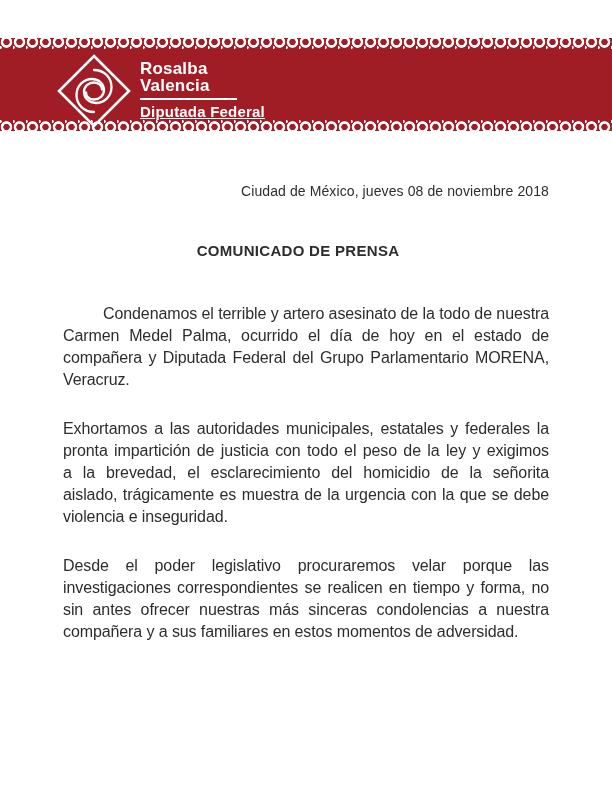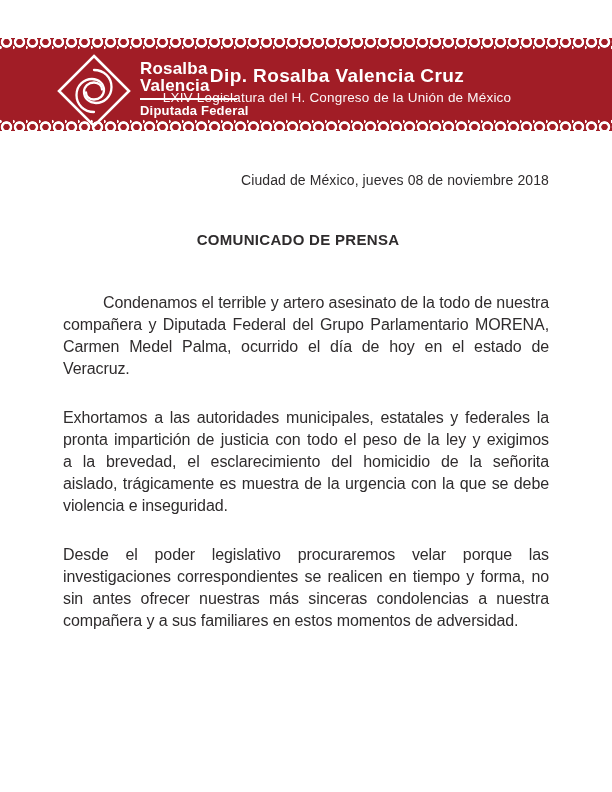--- a/index.html
+++ b/index.html
@@ -60,24 +60,25 @@
     line-height: 17px;
     letter-spacing: 0.2px;
   }
   .logo-rule {
     width: 97px;
     height: 2px;
     background: #ffffff;
     margin: 4px 0 3px;
   }
   .logo-sub {
-    font-size: 13px;
+    font-size: 15px;
     font-weight: bold;
     letter-spacing: 0.2px;
     color: #ffffff;
+    text-decoration: underline;
   }
 
   .band-title-block {
     position: absolute;
     left: 62px;
     right: 0;
     top: 50%;
     transform: translateY(-50%);
     text-align: center;
     color: #ffffff;
@@ -94,21 +95,21 @@
     letter-spacing: 0.2px;
     opacity: 0.97;
   }
 
   
   .content {
     padding: 0 63px;
     color: #2f2c2d;
   }
   .dateline {
-    margin-top: 41px;
+    margin-top: 52px;
     text-align: right;
     font-size: 14px;
     letter-spacing: 0.1px;
   }
   .doc-title {
     margin-top: 43px;
     text-align: center;
     transform: translateX(-8px);
     font-weight: bold;
     font-size: 15px;
@@ -145,37 +146,33 @@
         </svg>
       </div>
 
       <div class="logo-name">
         <div class="nm">Rosalba</div>
         <div class="nm">Valencia</div>
         <div class="logo-rule"></div>
         <div class="logo-sub">Diputada Federal</div>
       </div>
 
-      <div class="band-title-block">
-        <div class="band-title">Dip. Rosalba Valencia Cruz</div>
-        <div class="band-subtitle">LXIV Legislatura del H. Congreso de la Unión de México</div>
-      </div>
 
     </div>
     <div class="lace lace-bottom"></div>
   </div>
 
   <div class="content">
     <div class="dateline">Ciudad de México, jueves 08 de noviembre 2018</div>
     <div class="doc-title">COMUNICADO DE PRENSA</div>
     <div class="paragraphs">
         <div class="para">
           <div class="line indent">Condenamos el terrible y artero asesinato de la todo de nuestra</div>
+          <div class="line">Carmen Medel Palma, ocurrido el día de hoy en el estado de</div>
           <div class="line">compañera y Diputada Federal del Grupo Parlamentario MORENA,</div>
-          <div class="line">Carmen Medel Palma, ocurrido el día de hoy en el estado de</div>
           <div class="line last">Veracruz.</div>
         </div>
         <div class="para">
           <div class="line">Exhortamos a las autoridades municipales, estatales y federales la</div>
           <div class="line">pronta impartición de justicia con todo el peso de la ley y exigimos</div>
           <div class="line">a la brevedad, el esclarecimiento del homicidio de la señorita</div>
           <div class="line">aislado, trágicamente es muestra de la urgencia con la que se debe</div>
           <div class="line last">violencia e inseguridad.</div>
         </div>
         <div class="para">

